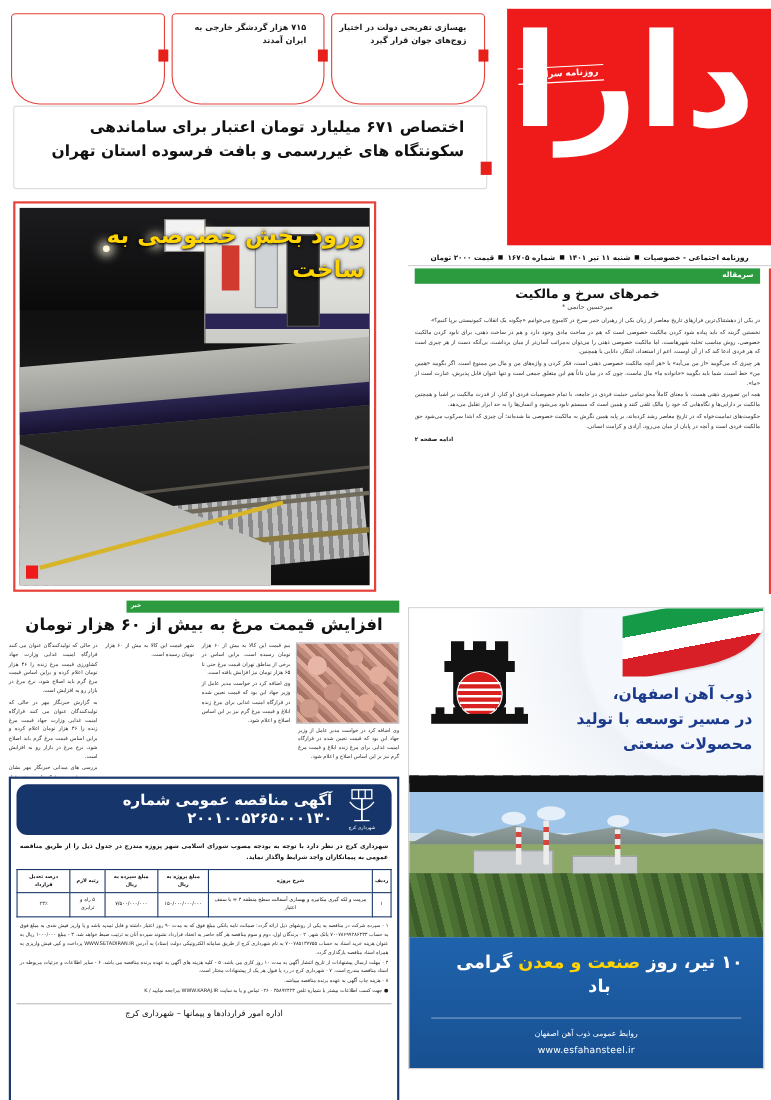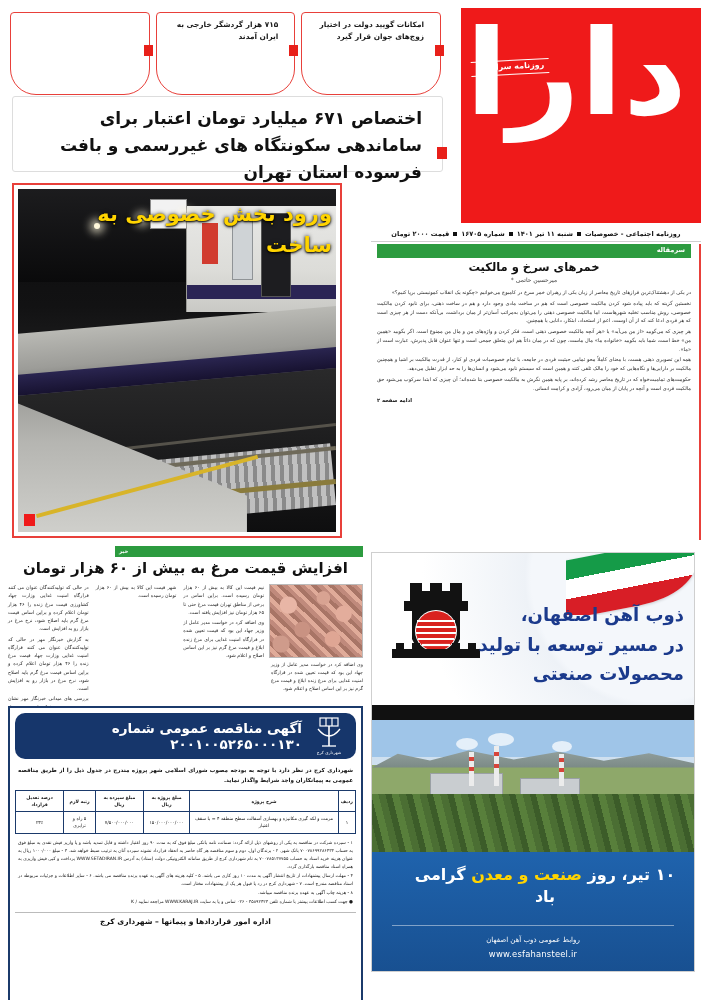--- a/index.html
+++ b/index.html
@@ -72,21 +72,21 @@
 
   
   .lead-box{
     position:absolute;left:0;top:96px;width:455px;height:76px;
     padding:8px 20px 8px 12px;box-sizing:border-box;
     border:1px solid #dddddd;border-radius:3px;
     background:#fff;
     margin:0 12px;width:431px;
   }
   .lead-text{
-    font-size:17px;line-height:1.58;font-weight:700;text-align:right;color:#111;
+    font-size:14px;line-height:1.58;font-weight:700;text-align:right;color:#111;
     letter-spacing:-.2px;
   }
   .lead-bullet{position:absolute;right:-5px;bottom:12px;width:10px;height:12px;background:#e8201a;}
 
   
   .photo-wrap{
     position:absolute;left:12px;top:183px;width:330px;height:355px;
     border:2px solid #e8403a;padding:4px;box-sizing:border-box;background:#fff;
   }
   .photo{
@@ -219,40 +219,40 @@
   }
   table.tender-table th,table.tender-table td{
     border:1px solid #1b3a6b;padding:3px 2px;text-align:center;line-height:1.55;
   }
   table.tender-table th{font-weight:700;}
   .tender-notes{
     font-size:4.5px;line-height:1.78;text-align:justify;color:#1a1a1a;margin:5px 3px 0;
   }
   .tender-notes p{margin:0 0 1px 0;}
   .tender-foot{
-    text-align:center;font-size:7.6px;font-weight:700;color:#111;margin-top:6px;
+    text-align:center;font-size:7.6px;font-weight:400;color:#111;margin-top:6px;
     border-top:1px solid #bbb;padding-top:4px;
   }
 
   
   .steelad{
     position:absolute;right:6px;top:552px;width:324px;height:420px;
     border:1px solid #cfcfcf;background:#fff;overflow:hidden;box-sizing:border-box;
   }
   .sa-top{position:relative;width:100%;height:152px;background:
      radial-gradient(circle at 88% 16%,#f4f7fb 0 40%,#eef2f7 42%,#ffffff 75%);
      overflow:hidden;}
   .sa-flagwrap{position:absolute;right:0;top:-4px;width:128px;height:66px;overflow:hidden;}
   .sa-flag{position:absolute;right:-4px;top:0;width:140px;height:58px;transform:rotate(-11deg);
      background:linear-gradient(180deg,#159b48 0 33%,#ffffff 33% 66%,#d81e26 66% 100%);
      border-radius:0 0 45% 10%/0 0 60% 10%;box-shadow:0 1px 3px rgba(0,0,0,.18);}
   .sa-logo{position:absolute;left:18px;top:24px;width:92px;height:100px;}
   .sa-slogan{
     position:absolute;right:10px;bottom:16px;width:208px;text-align:right;
-    font-size:18px;font-weight:700;color:#1b3a8c;line-height:1.65;letter-spacing:-.3px;
+    font-size:14px;font-weight:700;color:#1b3a8c;line-height:1.65;letter-spacing:-.3px;
   }
   .sa-gear{
     position:relative;width:100%;height:15px;background:#111;
   }
   .sa-gear:before{
     content:"";position:absolute;left:0;top:0;width:100%;height:7px;
     background:repeating-linear-gradient(90deg,#111 0 9px,transparent 9px 17px);
   }
   .sa-photo{
     position:relative;width:100%;height:132px;overflow:hidden;
@@ -287,21 +287,21 @@
   <div class="teaser-strip">
     <div class="teaser">
       <div class="teaser-bullet"></div>
     </div>
     <div class="teaser">
       <div class="teaser-bullet"></div>
       <div class="teaser-text">۷۱۵ هزار گردشگر خارجی به ایران آمدند</div>
     </div>
     <div class="teaser">
       <div class="teaser-bullet"></div>
-      <div class="teaser-text">امکانات گویید دولت در اختیار زوج‌های جوان قرار گیرد</div>
+      <div class="teaser-text">بهسازی تفریحی دولت در اختیار زوج‌های جوان قرار گیرد</div>
     </div>
   </div>
 
   <div class="masthead">
     <div class="masthead-logo">دارایی</div>
     <div class="masthead-sub">روزنامه سراسری</div>
   </div>
 
   <div class="dateline">
     <span>روزنامه اجتماعی - خصوصیات</span>

